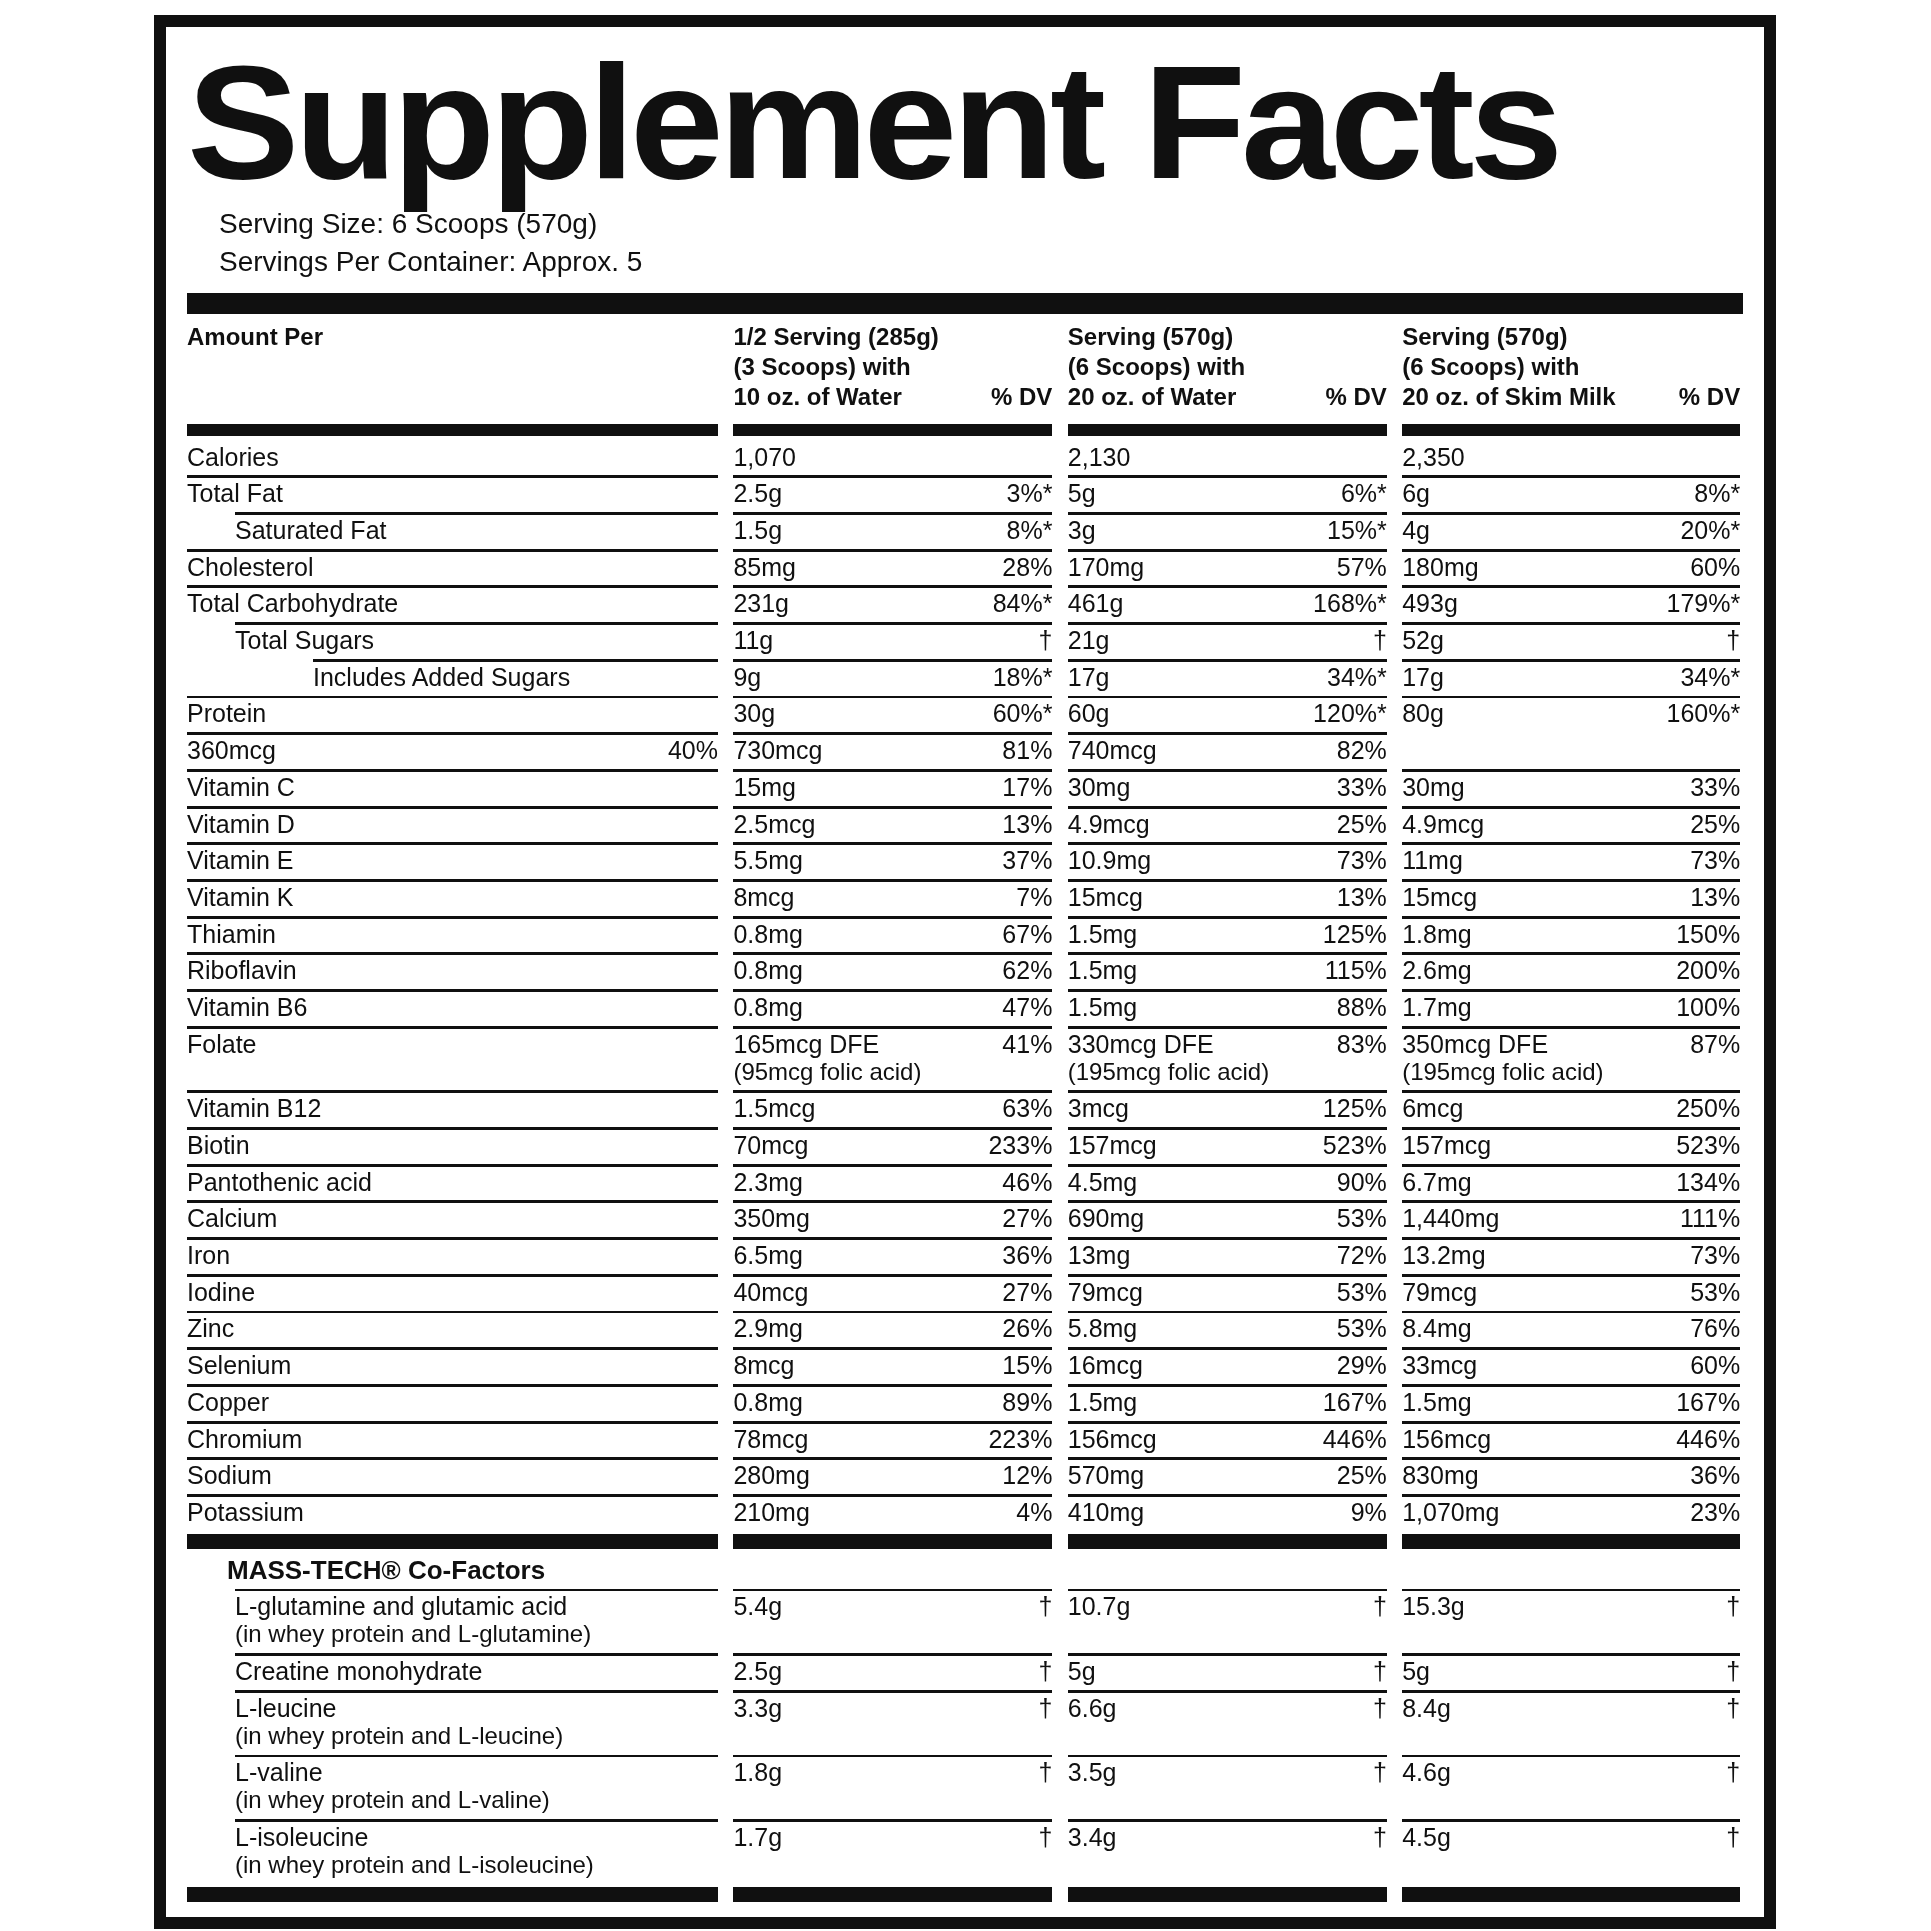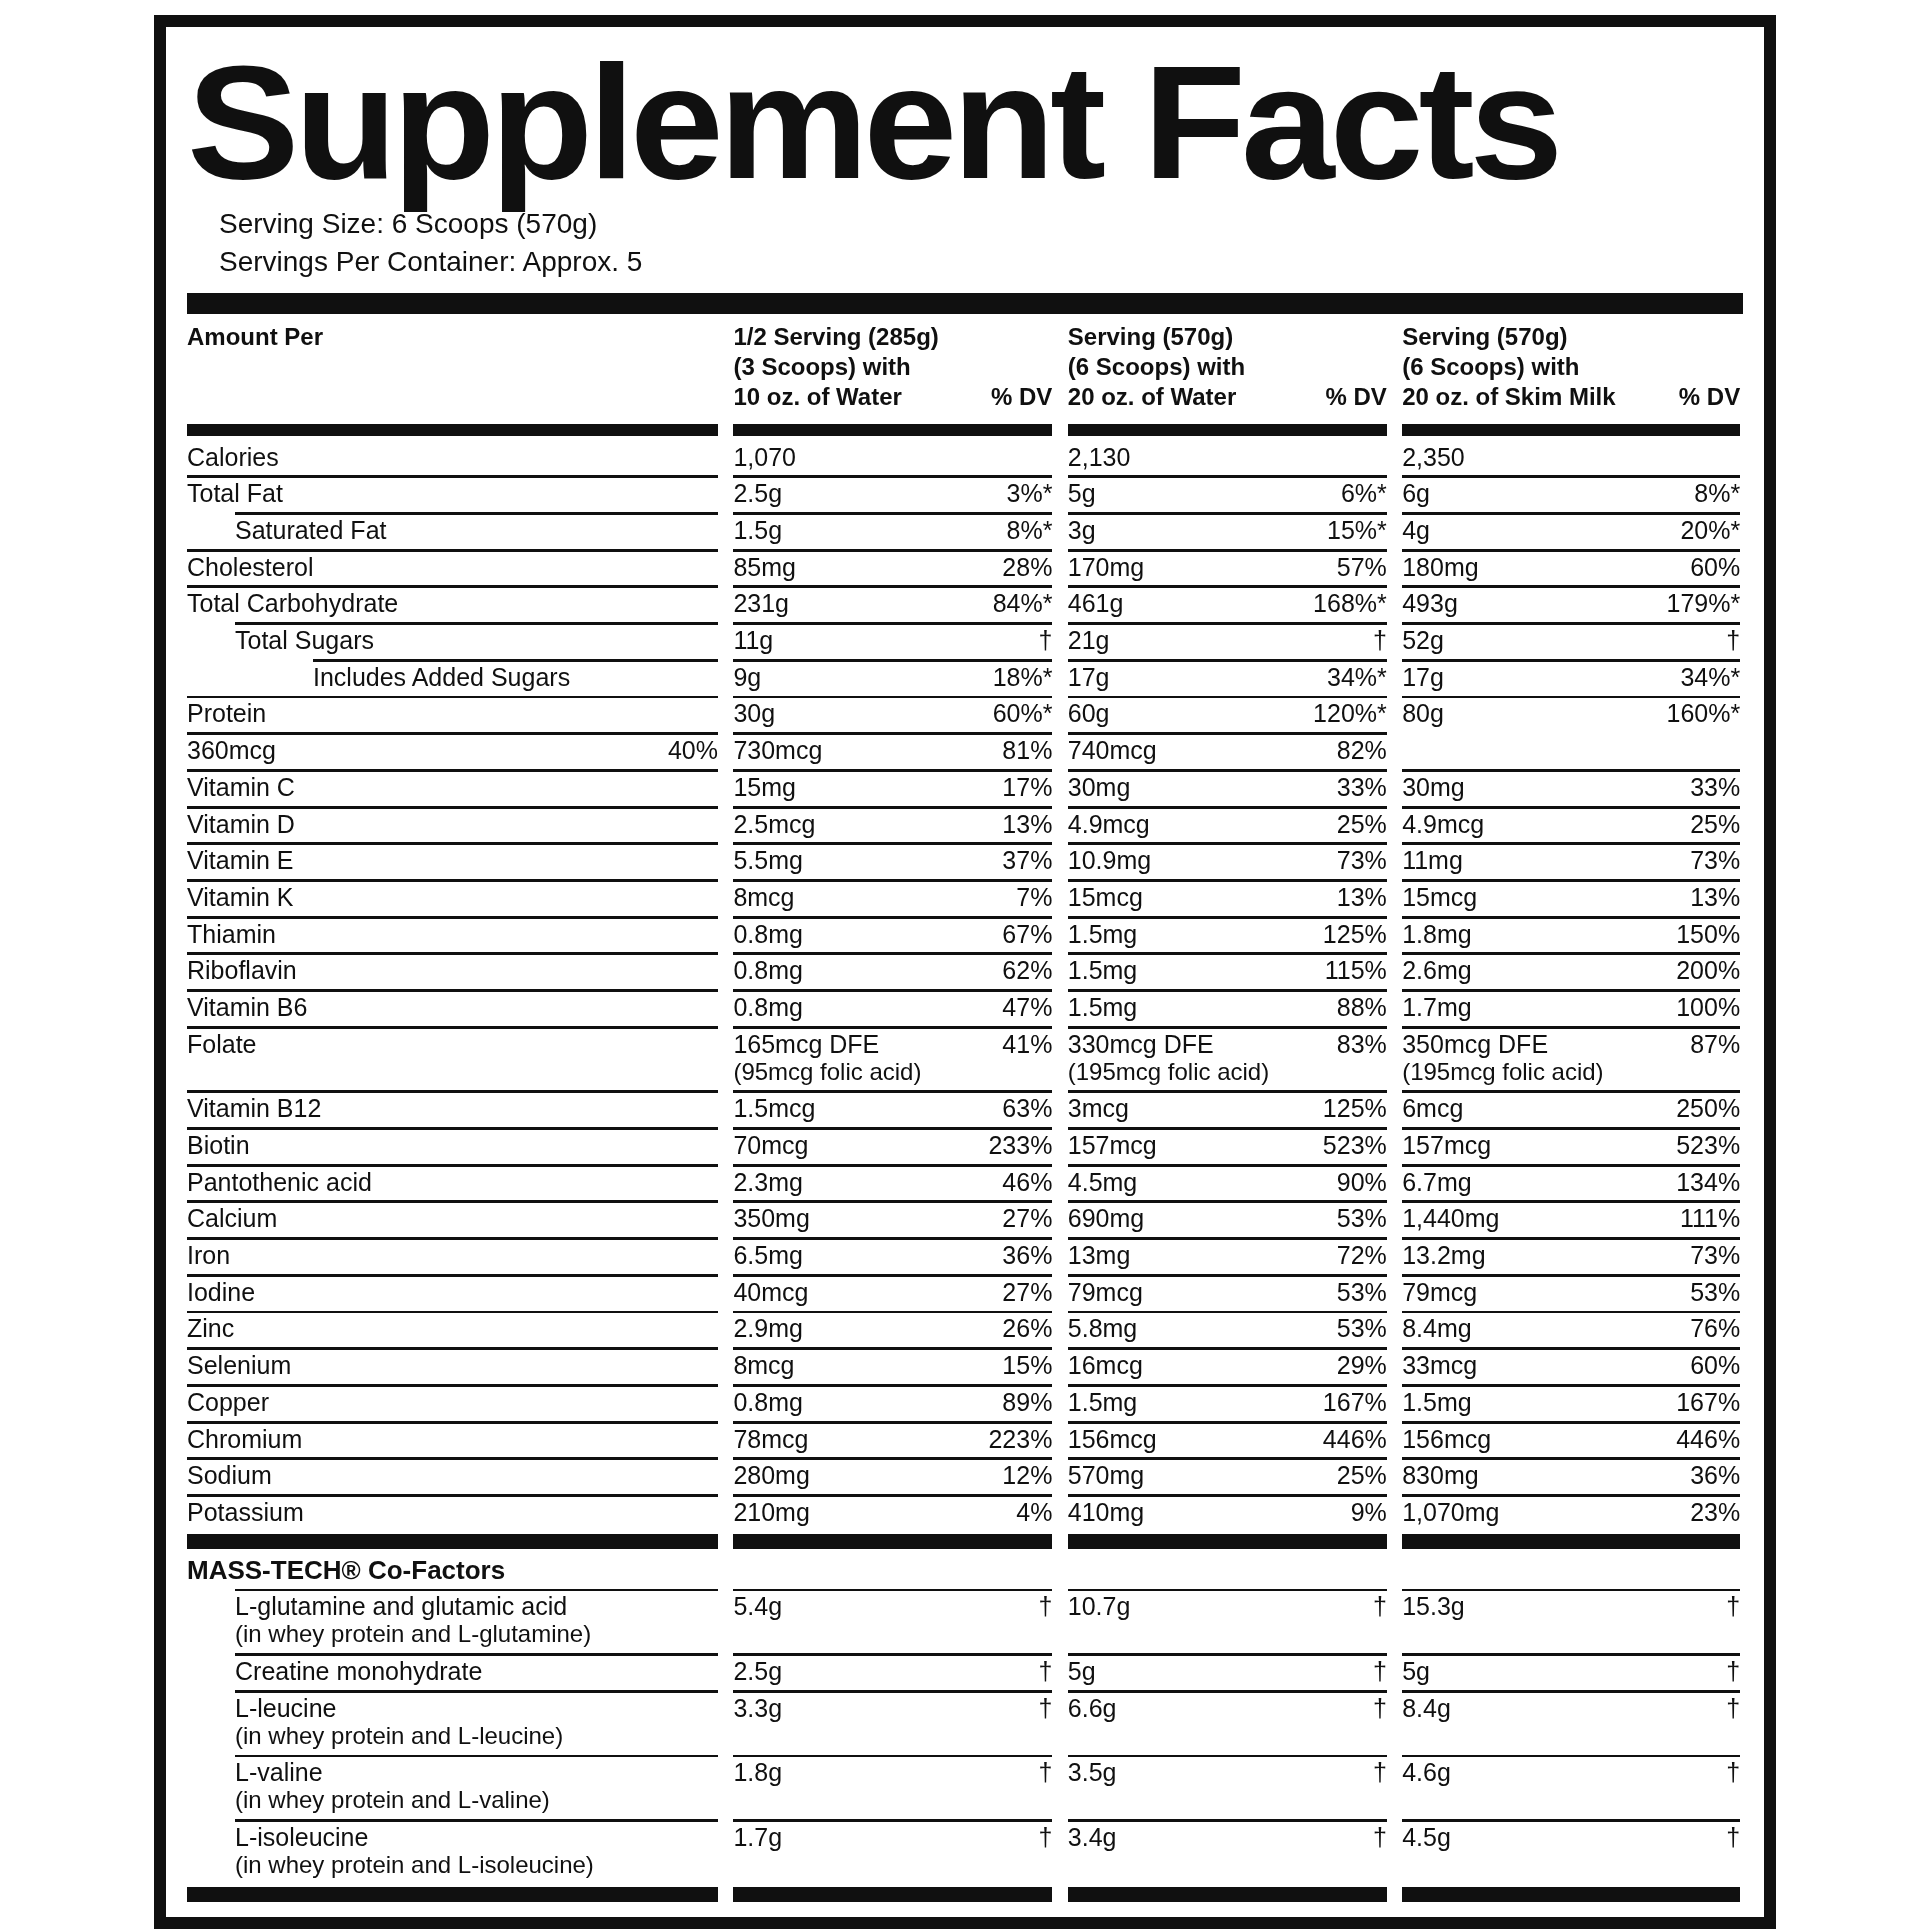--- a/index.html
+++ b/index.html
@@ -26,21 +26,21 @@
   .name-cell{padding-left:var(--ind,0px);}
   .val-cell{display:flex;justify-content:space-between;align-items:flex-start;}
   .val-left{display:flex;flex-direction:column;}
   .sub{font-size:24px;line-height:28px;}
   .dv{white-space:nowrap;padding-left:7.7px;}
   .hdr .cell{font-weight:bold;font-size:24px;line-height:30px;padding:7.7px 0 9.7px 0;}
   .hdr .val-cell{align-items:flex-end;}
   .bar-row .cell{padding:2.9px 0;}
   .bar-row .bar{height:11.6px;background:#101010;}
   .bar-row.thick .bar{height:15.4px;}
-  .cof-hdr{font-weight:bold;font-size:26px;}
+  .cof-hdr{font-weight:bold;font-size:26px;margin-left:40px;}
   .note{font-size:24px;line-height:28px;}
 </style>
 </head>
 <body>
 
 <div class="facts-box">
   <div class="title">Supplement Facts</div>
   <div class="serv">Serving Size: 6 Scoops (570g)</div>
   <div class="serv">Servings Per Container: Approx. 5</div>
   <div class="topbar"></div>

